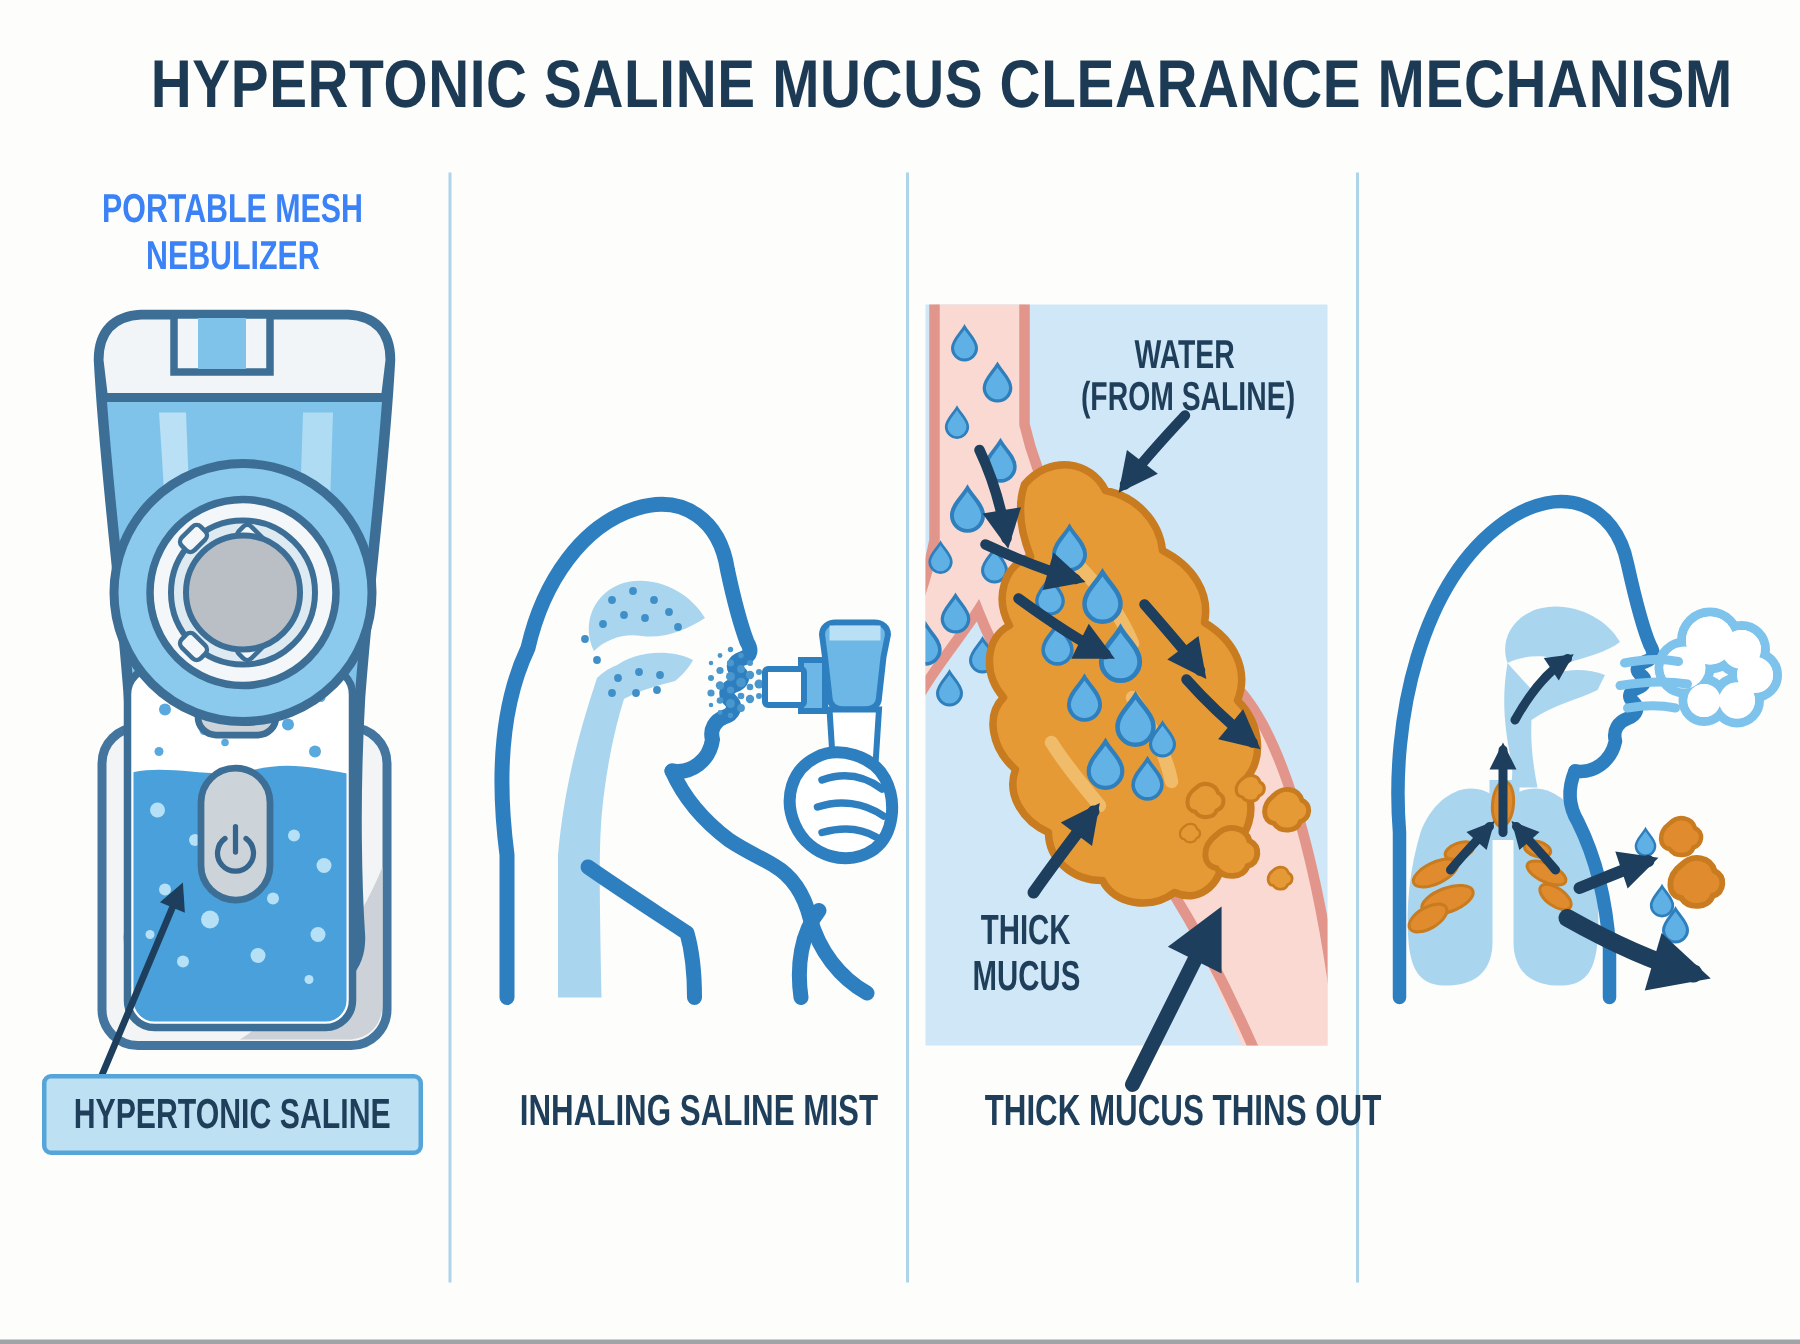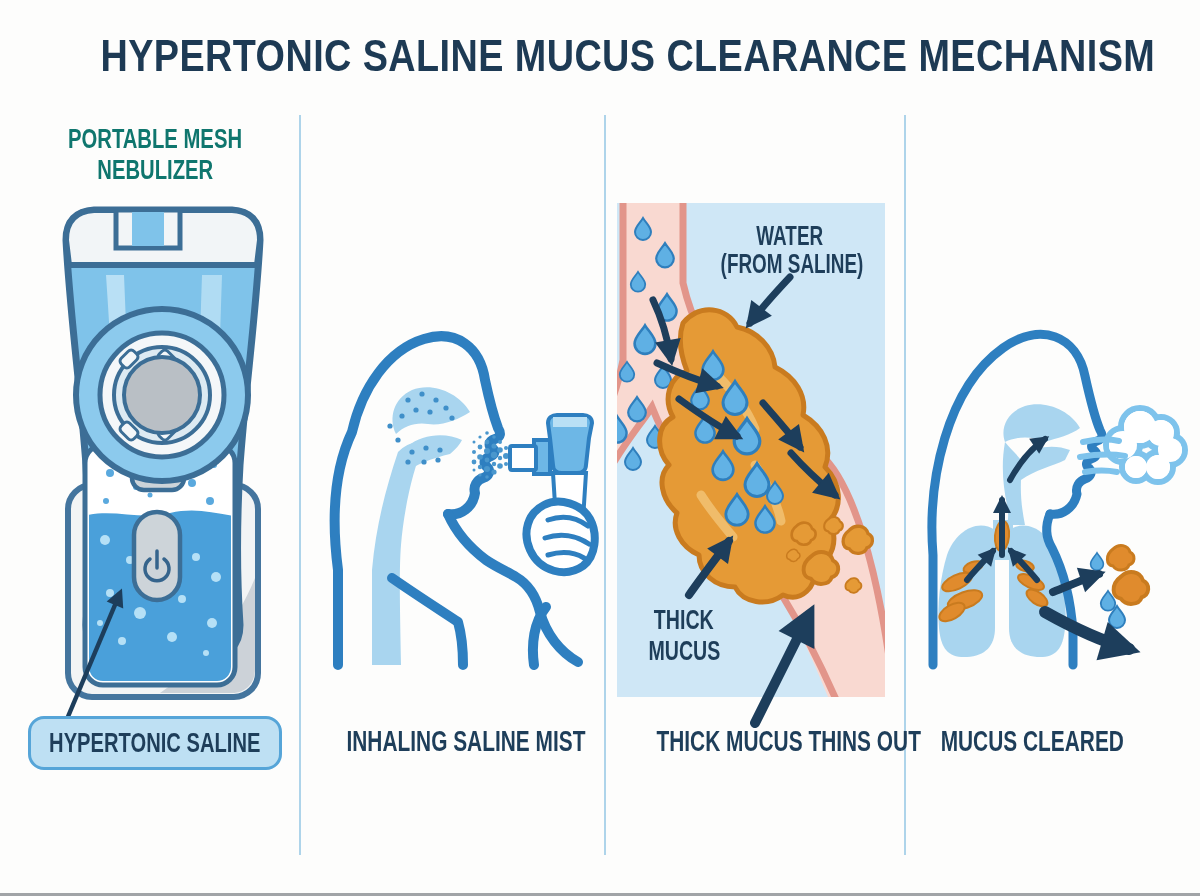--- a/index.html
+++ b/index.html
@@ -5,25 +5,25 @@
   html,body{margin:0;padding:0;background:#e8e8e8;}
   #canvas{position:relative;width:1200px;height:896px;background:#fdfdfc;overflow:hidden;
           font-family:"Liberation Sans", sans-serif;}
   .abs{position:absolute;}
   .cond{display:inline-block;white-space:nowrap;font-weight:bold;}
   .sx84{transform:scaleX(.84);} .sx75{transform:scaleX(.75);}
   .sx72{transform:scaleX(.72);} .sx70{transform:scaleX(.70);}
   #title{left:0;top:30px;width:992px;text-align:center;font-size:45px;line-height:52px;
          font-weight:bold;color:#1d3a54;letter-spacing:.5px;}
   .panel-heading{left:10px;top:124px;width:290px;text-align:center;font-size:27px;line-height:31px;
-                 font-weight:bold;color:#0f766e;}
-  .caption{top:726px;text-align:left;font-size:29px;line-height:30px;font-weight:bold;color:#1e3e5a;}
+                 font-weight:bold;color:#3b82f6;}
+  .caption{top:726px;text-align:right;font-size:29px;line-height:30px;font-weight:bold;color:#1e3e5a;}
   .divider{top:115px;height:740px;width:2px;background:#aed4ea;}
   .saline-box{left:28px;top:716px;width:248px;height:48px;background:#bee0f3;border:3px solid #56a5d8;
-              border-radius:16px;display:flex;align-items:center;justify-content:center;
+              border-radius:6px;display:flex;align-items:center;justify-content:center;
               font-size:28px;font-weight:bold;color:#1e3e5a;}
   .anno{text-align:center;font-weight:bold;color:#1e3e5a;font-size:27px;line-height:28px;}
   .bottom-edge{left:0;top:893px;width:1200px;height:3px;background:#565b60;opacity:.55;}
   svg{display:block;}
 </style>
 </head>
 <body>
 
 <div id="canvas">
 
@@ -417,18 +417,15 @@
         <use href="#drop" transform="translate(203,279) scale(0.9)"></use>
         <use href="#drop" transform="translate(212,295)"></use>
       </g>
       <g stroke="#1d3e5c" fill="none" stroke-linecap="round">
         <path d="M 148,272 C 168,264 182,258 194,254" stroke-width="8" marker-end="url(#mA)"></path>
         <path d="M 140,292 C 172,310 200,322 224,329" stroke-width="12" marker-end="url(#mB)"></path>
       </g>
     </g>
   </svg>
 
-  <div class="abs caption" style="left:905px;width:295px">
-    <span class="cond sx72">MUCUS CLEARED</span>
-  </div>
 
   <div class="abs bottom-edge"></div>
 </div>
 
 </body></html>

